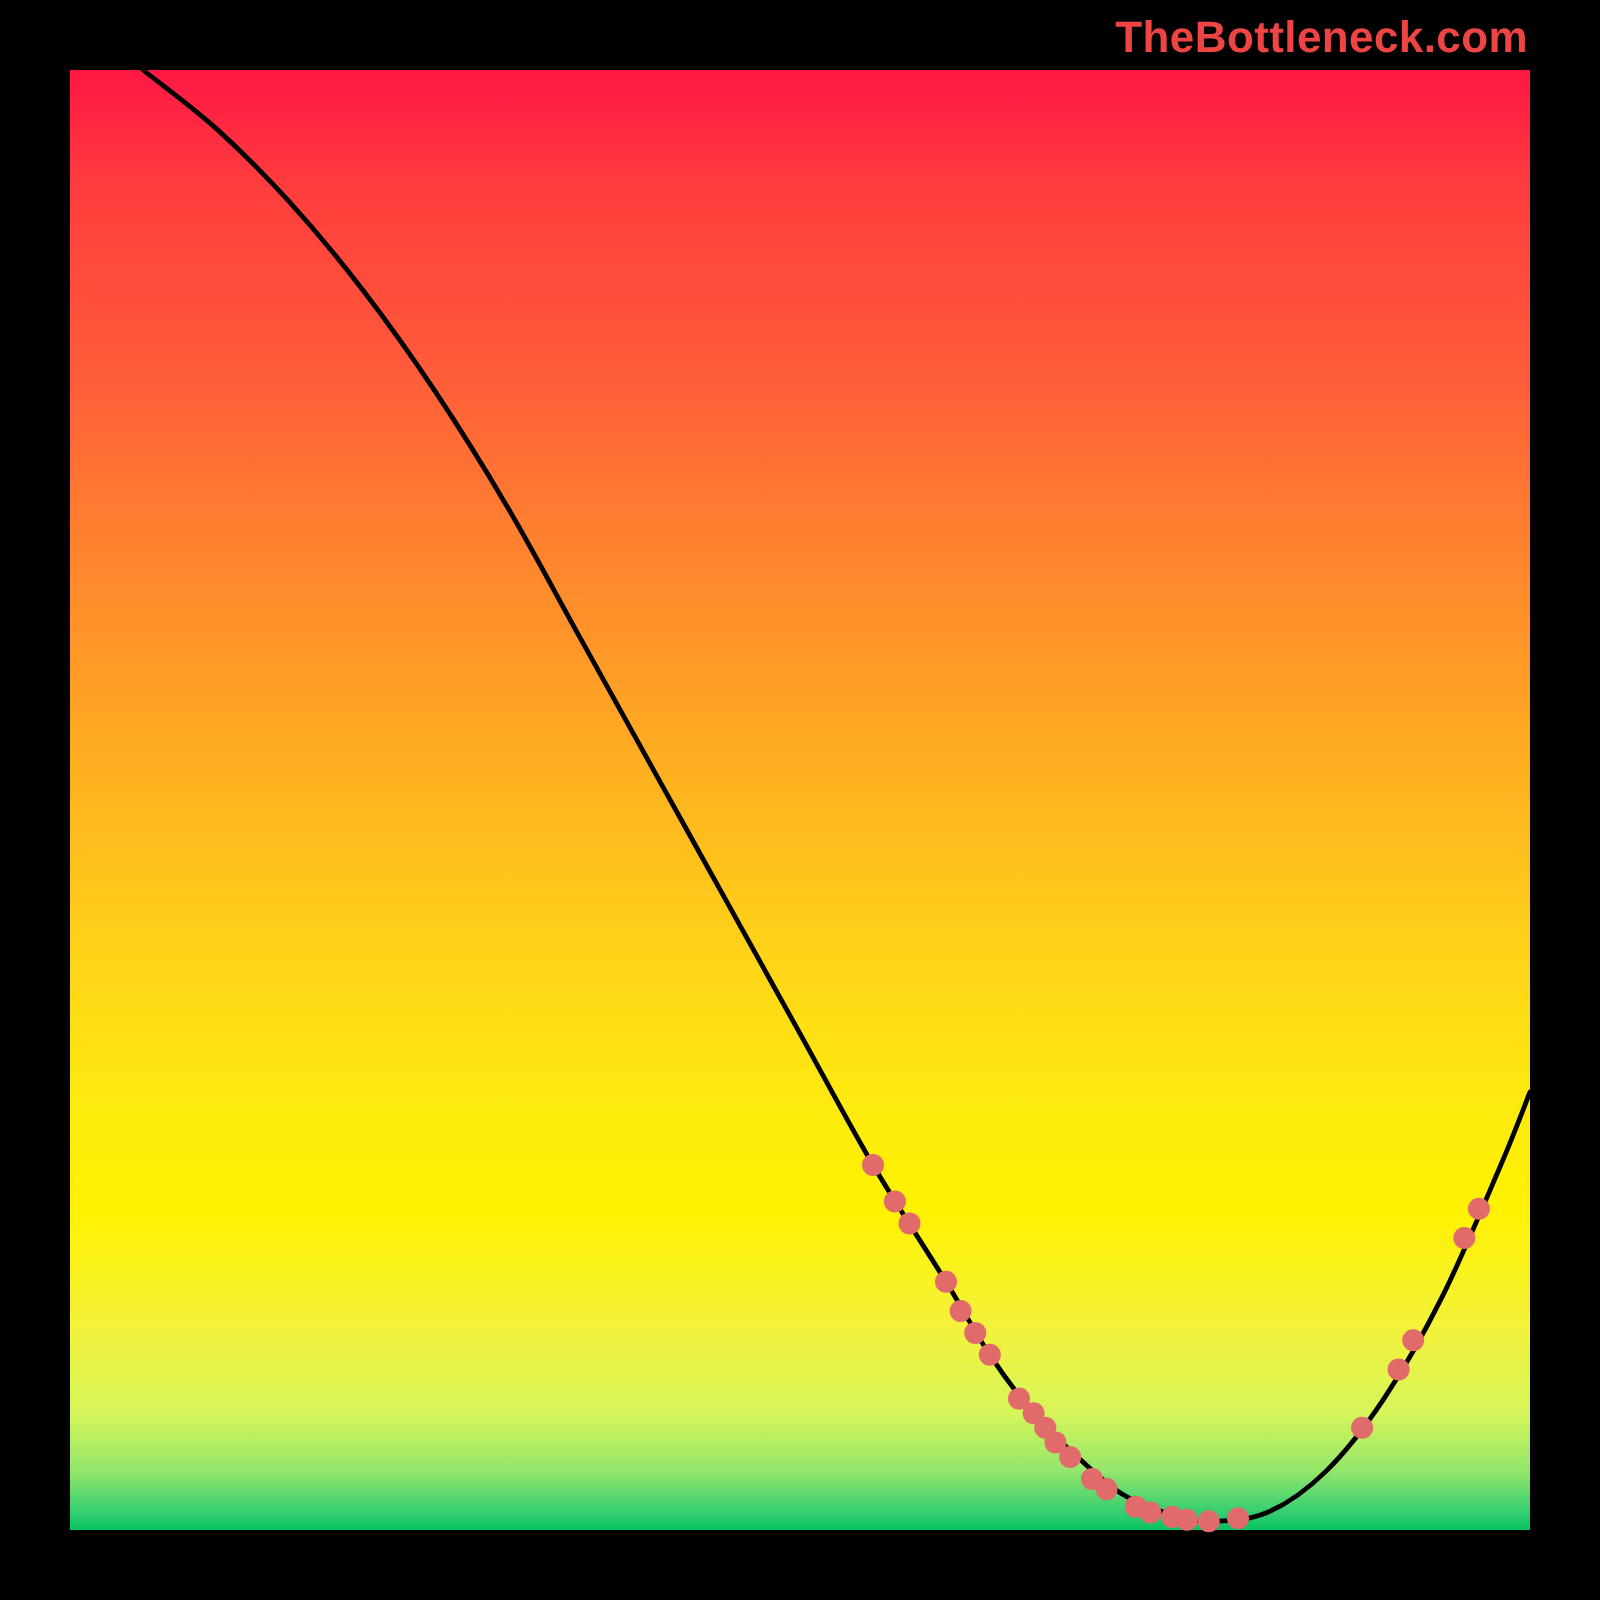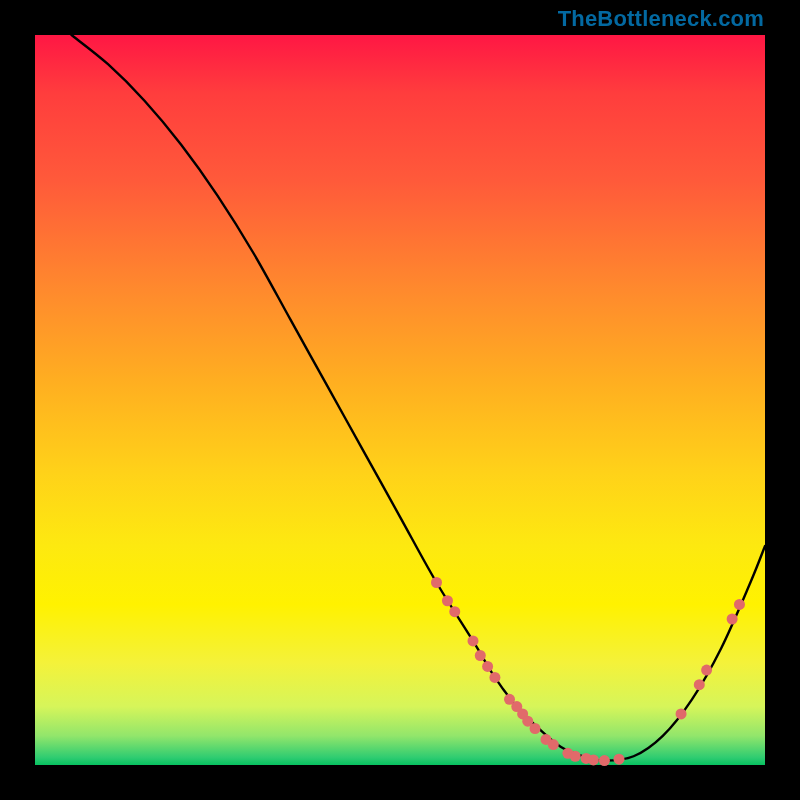--- a/index.html
+++ b/index.html
@@ -38,21 +38,21 @@
       #d6f55a 92%,
       #92e66b 96%,
       #2ecc71 99%,
       #07c160 100%
     );
   }
   .watermark {
     position: absolute;
     top: 6px;
     right: 36px;
-    color: #0369a1;
+    color: #ef4444;
     font-size: 22px;
     font-weight: 600;
     letter-spacing: 0.2px;
   }
   svg.curve {
     position: absolute;
     left: 0;
     top: 0;
     width: 730px;
     height: 730px;

